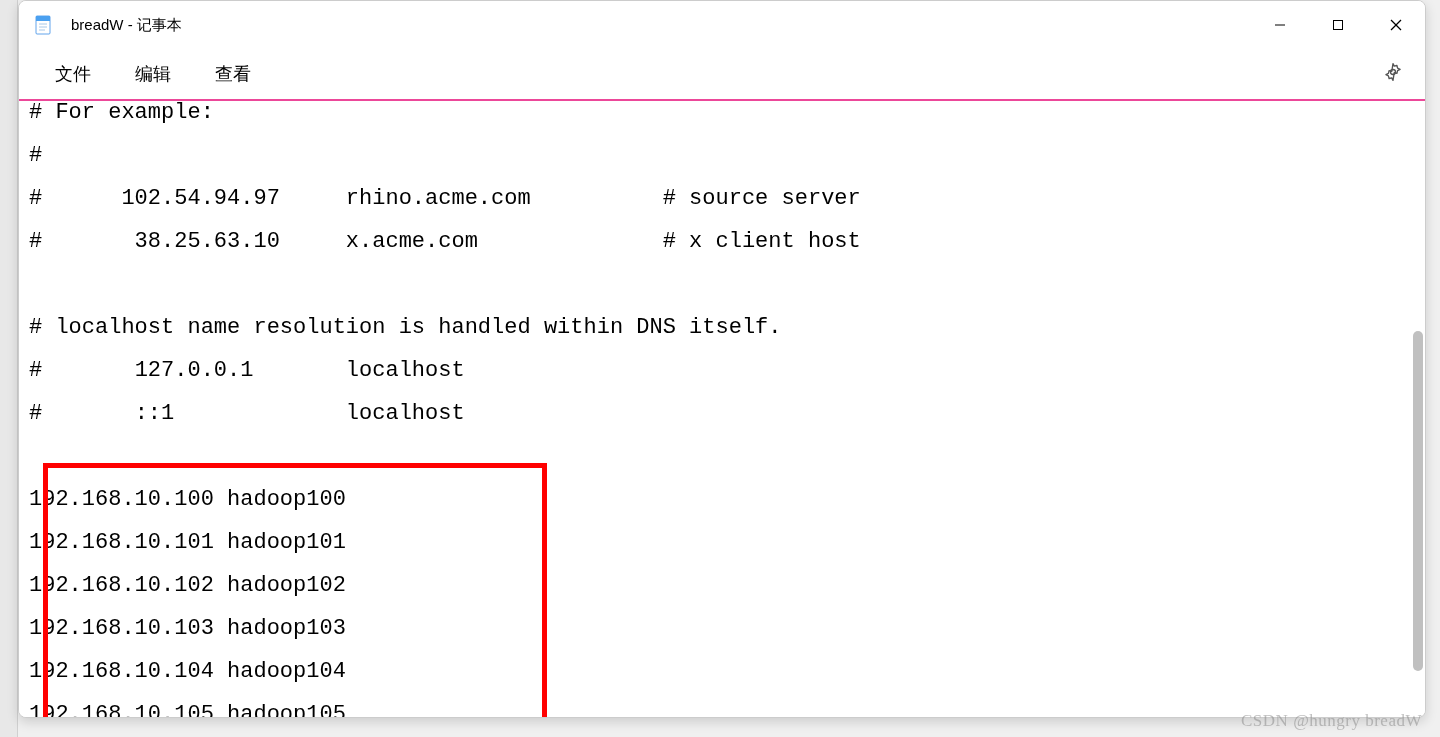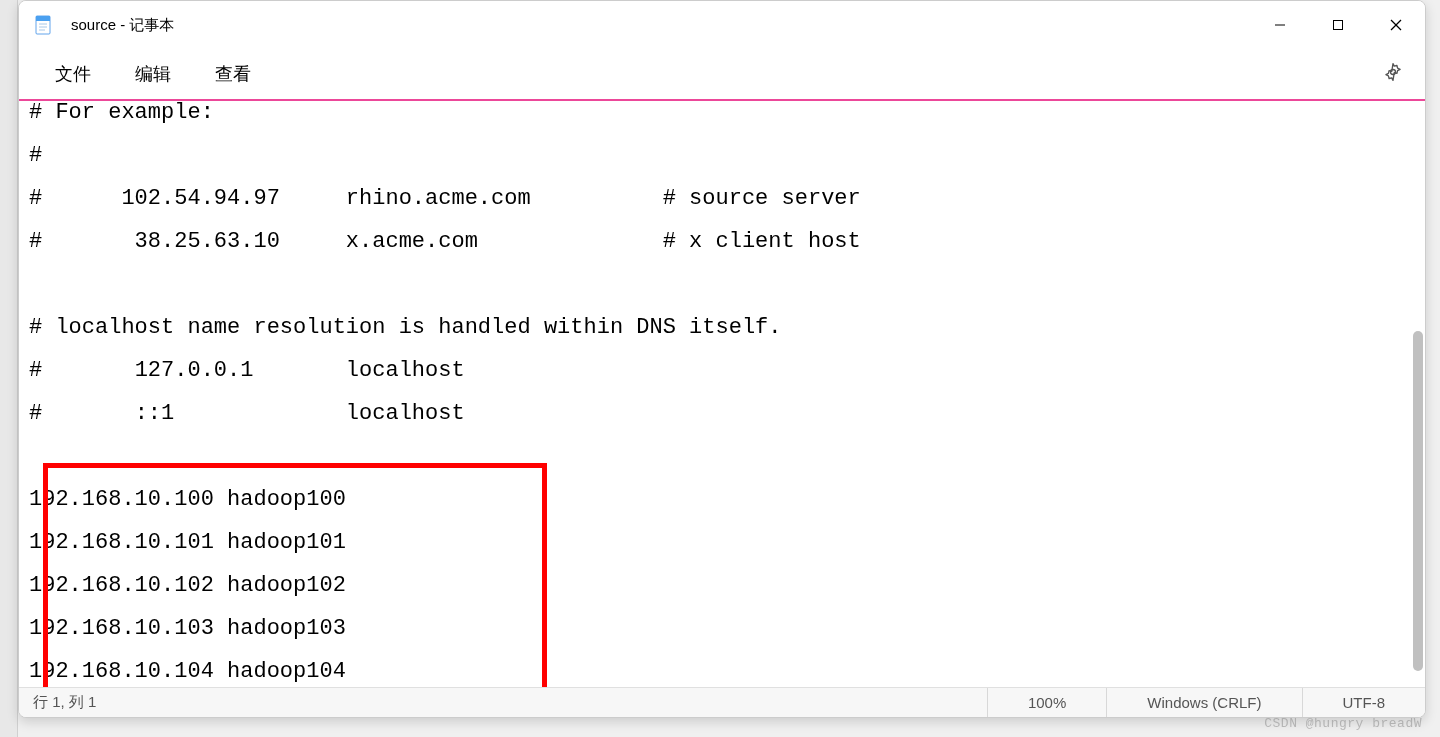--- a/index.html
+++ b/index.html
@@ -145,43 +145,43 @@
       padding: 0 40px;
       border-left: 1px solid #d8d8d8;
       height: 100%;
       display: flex;
       align-items: center;
     }
     .watermark {
       position: absolute;
       right: 18px;
       bottom: 6px;
-      font-size: 13px;
+      font-size: 17px;
       color: rgba(140,140,140,0.55);
-      font-family: Liberation Mono, monospace;
+      font-family: Liberation Serif, serif;
       letter-spacing: 0.5px;
     }
   </style>
 </head>
 <body>
 
 <div class="left-edge"></div>
 
 <div class="window">
   <div class="titlebar">
     <span class="app-icon">
       <svg viewBox="0 0 20 20" width="20" height="20">
         <rect x="3" y="1" width="14" height="18" rx="1" fill="#ffffff" stroke="#3a8ee6" stroke-width="0.8"></rect>
         <rect x="3" y="1" width="14" height="5" fill="#4aa0f0"></rect>
         <line x1="6" y1="9" x2="14" y2="9" stroke="#a8c8e8" stroke-width="1"></line>
         <line x1="6" y1="12" x2="14" y2="12" stroke="#a8c8e8" stroke-width="1"></line>
         <line x1="6" y1="15" x2="12" y2="15" stroke="#a8c8e8" stroke-width="1"></line>
       </svg>
     </span>
-    <span class="title-text">source - 记事本</span>
+    <span class="title-text">breadW - 记事本</span>
     <div class="window-controls">
       <div class="win-btn">
         <svg width="12" height="12" viewBox="0 0 12 12">
             <line x1="1" y1="6" x2="11" y2="6" stroke="#000" stroke-width="1"></line>
           </svg>
       </div>
       <div class="win-btn">
         <svg width="12" height="12" viewBox="0 0 12 12">
             <rect x="1.5" y="1.5" width="9" height="9" fill="none" stroke="#000" stroke-width="1"></rect>
           </svg>
@@ -225,21 +225,15 @@
 192.168.10.104 hadoop104
 192.168.10.105 hadoop105
 192.168.10.106 hadoop106
 192.168.10.107 hadoop107
 192.168.10.108 hadoop108
 </pre>
     <div class="scrollbar"></div>
     <div class="red-box"></div>
   </div>
 
-  <div class="statusbar">
-    <div class="status-left">行 1,  列 1</div>
-    <div class="status-cell">100%</div>
-    <div class="status-cell">Windows (CRLF)</div>
-    <div class="status-cell">UTF-8</div>
-  </div>
 </div>
 
 <div class="watermark">CSDN @hungry breadW</div>
 
 </body></html>

